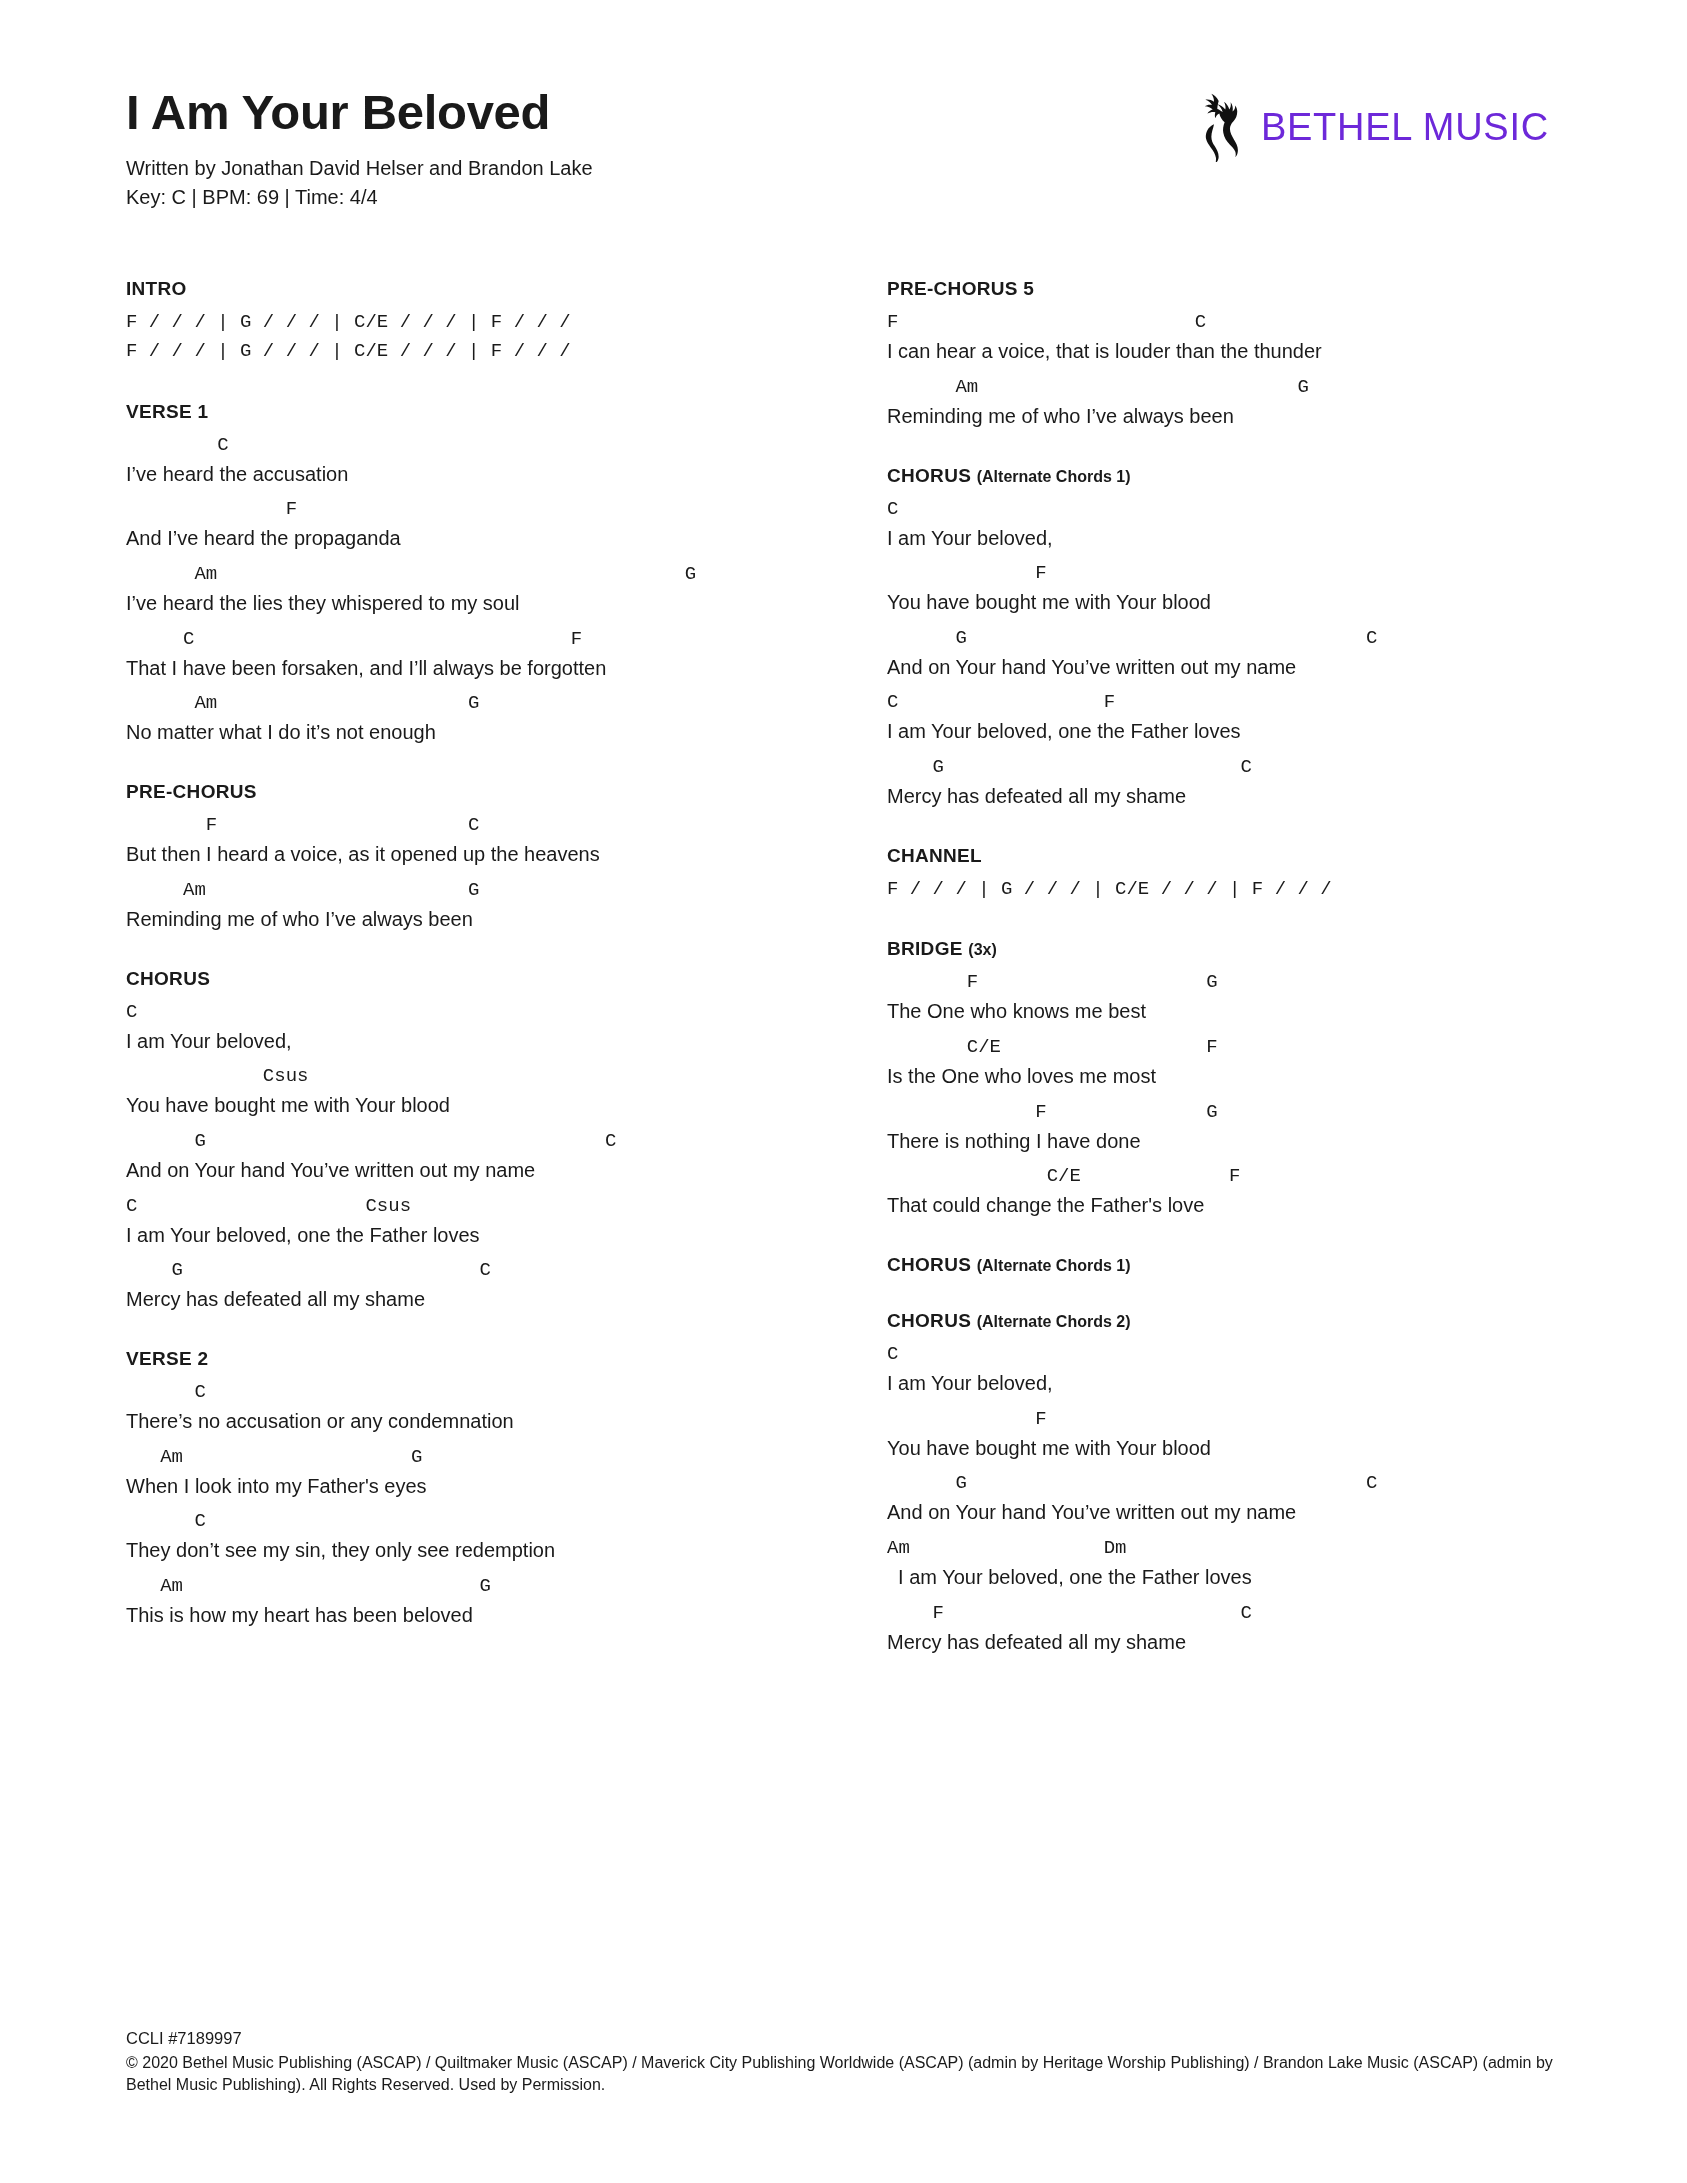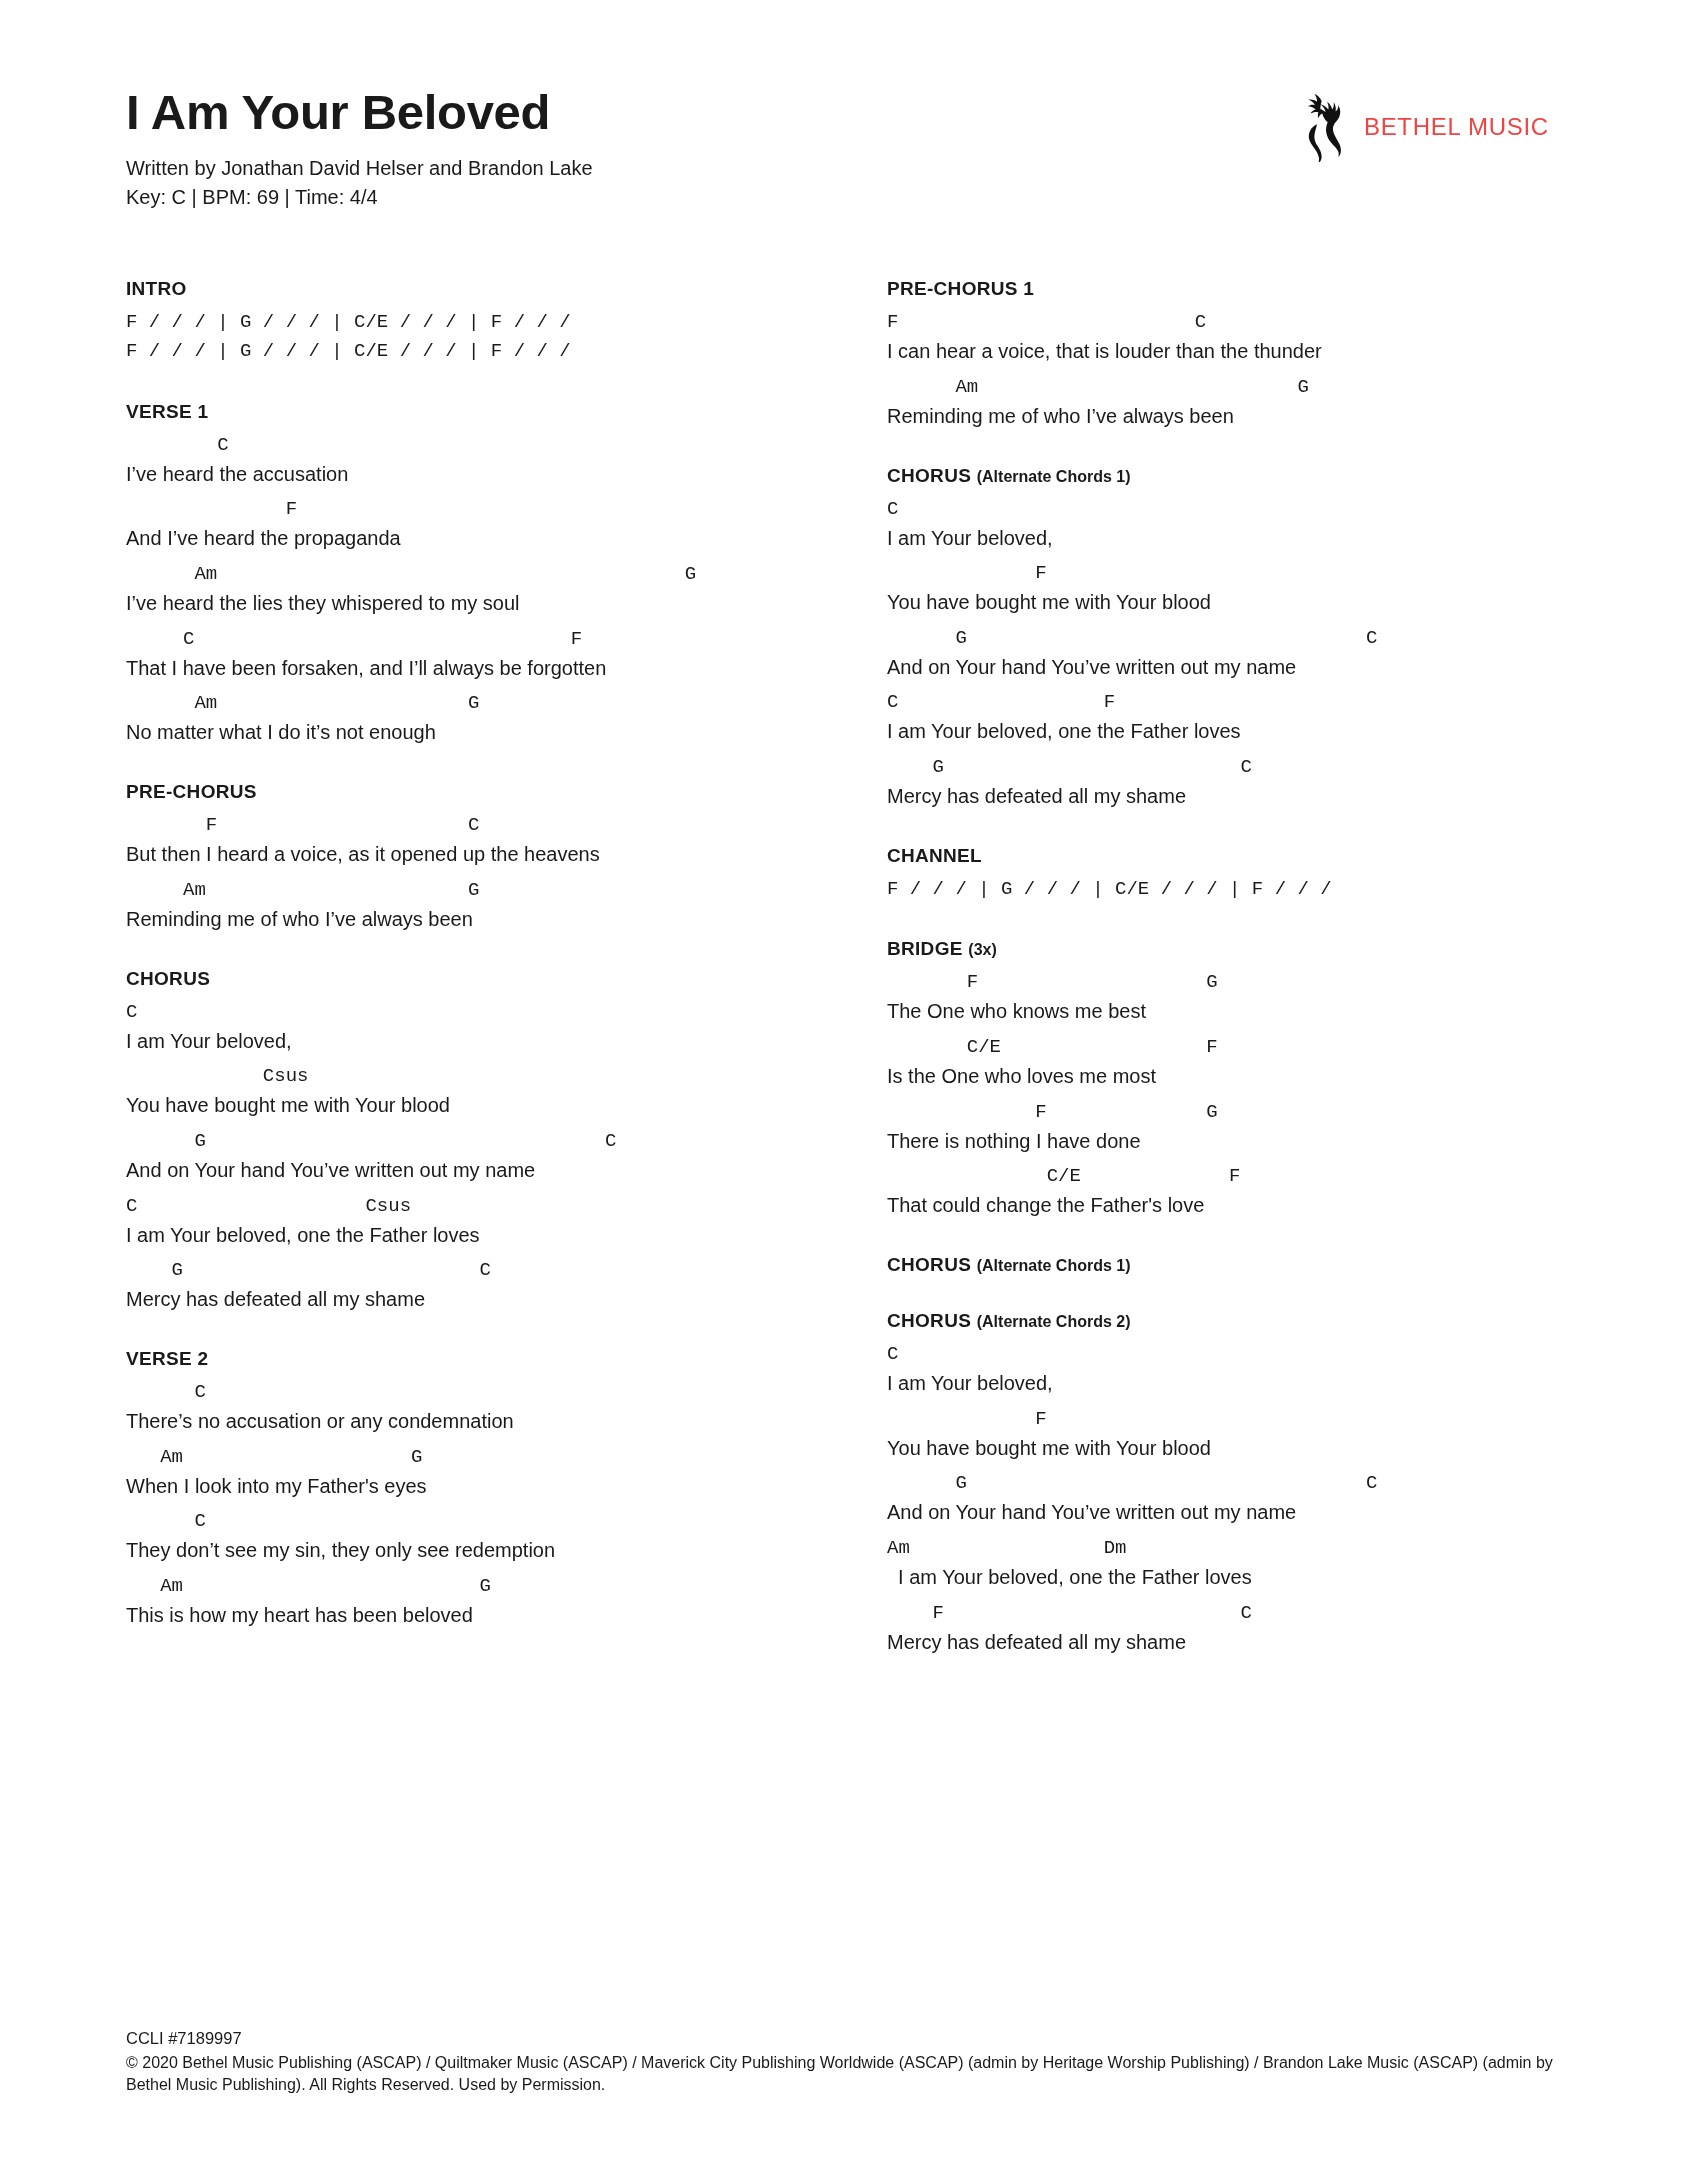--- a/index.html
+++ b/index.html
@@ -53,24 +53,24 @@
     display: flex;
     align-items: center;
     gap: 17px;
   }
   .logo-mark {
     width: 52px;
     height: 69px;
     display: block;
   }
   .logo-text {
-    font-size: 24px;
+    font-size: 38px;
     letter-spacing: 0.7px;
     font-weight: 400;
-    color: #ef4444;
+    color: #6d28d9;
     font-family: "Liberation Sans", sans-serif;
   }
   
   .columns {
     position: absolute;
     top: 278px;
     left: 126px;
     width: 1442px;
     display: flex;
     gap: 86px;
@@ -220,21 +220,21 @@
           <div class="chords">   Am                          G</div>
           <div class="lyric">This is how my heart has been beloved</div>
         </div>
       </div>
 
     </div>
 
     <div class="col">
 
       <div class="section">
-        <div class="sec-head">PRE-CHORUS 1</div>
+        <div class="sec-head">PRE-CHORUS 5</div>
         <div class="lyricblock">
           <div class="chords">F                          C</div>
           <div class="lyric">I can hear a voice, that is louder than the thunder</div>
           <div class="chords">      Am                            G</div>
           <div class="lyric">Reminding me of who I’ve always been</div>
         </div>
       </div>
 
       <div class="section">
         <div class="sec-head">

